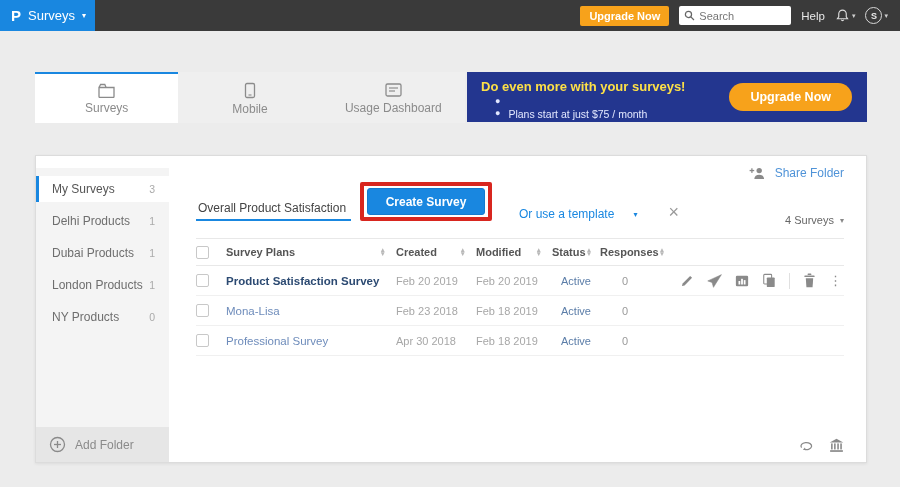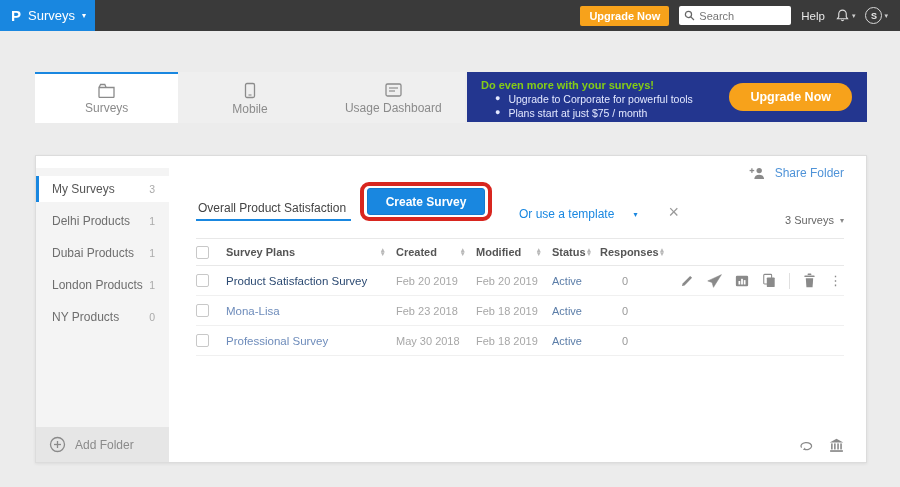--- a/index.html
+++ b/index.html
@@ -23,21 +23,21 @@
 
   
   .tabs { position:absolute; left:35px; top:72px; width:430px; height:51px; display:flex; background:#efefef; }
   .tab { flex:1; display:flex; flex-direction:column; align-items:center; justify-content:center; gap:3px; cursor:pointer; border-top:2px solid transparent; }
   .tab.active { background:#fff; border-top:2px solid #1987e0; }
   .tab-label { font-size:12px; color:#8b8b8b; }
 
   
   .banner { position:absolute; left:467px; top:72px; width:400px; height:50px; background:#23368f; }
   .banner-text { padding:7px 0 0 14px; }
-  .banner-title { color:#84cc16; font-size:11px; font-weight:bold; }
+  .banner-title { color:#fde047; font-size:13px; font-weight:bold; }
   .banner-bullet { display:flex; gap:8px; color:#e3e8ff; font-size:10.5px; margin:2px 0 0 14px; }
   .banner-bullet .dot { font-size:9px; }
   .btn-upgrade-lg { position:absolute; right:15px; top:50%; transform:translateY(-50%); background:#f7a21b; border:none; border-radius:14px; color:#fff; font-weight:bold; font-size:12.5px; padding:7px 21px; cursor:pointer; font-family:inherit; }
 
   
   .card { position:absolute; left:35px; top:155px; width:832px; height:308px; background:#fff; border:1px solid #dcdcdc; box-shadow:0 1px 3px rgba(0,0,0,.07); }
 
   .folders { position:absolute; left:0; top:12px; bottom:0; width:133px; background:#f4f4f4; }
   .folder-item { height:26px; display:flex; align-items:center; justify-content:space-between; padding:0 14px 0 13px; cursor:pointer; margin-top:6px; border-left:3px solid transparent; }
   .folder-item:first-child { margin-top:8px; }
@@ -47,43 +47,43 @@
   .folder-count { font-size:10.5px; color:#aaa; }
   .add-folder { position:absolute; left:0; right:0; bottom:0; height:35px; background:#e6e6e6; display:flex; align-items:center; gap:9px; padding-left:13px; cursor:pointer; }
   .add-folder-label { font-size:12px; color:#8a8a8a; }
 
   .content { position:absolute; left:133px; right:0; top:0; bottom:0; }
   .share-row { position:absolute; top:10px; right:22px; display:flex; align-items:center; gap:9px; cursor:pointer; }
   .share-label { color:#4f93d8; font-size:12px; }
 
   .create-row { position:absolute; top:26px; left:27px; display:flex; align-items:flex-end; }
   .survey-name-input { width:155px; border:none; border-bottom:2px solid #1987e0; outline:none; font-size:12px; color:#444; padding:4px 2px; font-family:inherit; }
-  .ring { margin-left:9px; border:4px solid #d8261f; border-radius:9px; padding:2px 3px; }
+  .ring { margin-left:9px; border:4px solid #d8261f; border-radius:2px; padding:2px 3px; }
   .btn-create { background:#1987e0; border:1px solid #147ace; border-radius:3px; color:#fff; font-weight:bold; font-size:12px; width:118px; height:27px; cursor:pointer; font-family:inherit; }
   .template-link { margin-left:27px; color:#1987e0; font-size:12px; cursor:pointer; display:flex; align-items:center; gap:19px; }
   .template-link .caret { color:#1987e0; }
   .close-x { margin-left:31px; color:#9a9a9a; font-size:18px; cursor:pointer; line-height:1; }
 
   .count-row { position:absolute; top:58px; right:22px; display:flex; align-items:center; gap:6px; cursor:pointer; }
   .count-label { font-size:11px; color:#666; }
   .count-caret { font-size:8px; color:#888; }
 
   
   .table { position:absolute; top:82px; left:27px; right:22px; }
   .trow { display:grid; grid-template-columns:30px 170px 80px 76px 48px 62px 1fr; align-items:center; }
   .thead { height:28px; border-top:1px solid #e8e8e8; border-bottom:1px solid #e8e8e8; }
   .tbody-row { height:30px; border-bottom:1px solid #f0f0f0; }
   .hcell { display:flex; align-items:center; justify-content:space-between; padding-right:10px; }
   .hlabel { font-size:11px; font-weight:bold; color:#555; }
   .sort { display:inline-flex; flex-direction:column; line-height:4.4px; font-size:6.5px; color:#b8b8b8; cursor:pointer; }
   .cb { width:13px; height:13px; border:1px solid #c8c8c8; border-radius:2px; background:#fff; cursor:pointer; }
   .name-link { font-size:11.5px; color:#6e8cbb; cursor:pointer; text-decoration:none; }
-  .name-link.bold { color:#2c4a72; font-weight:normal; }
+  .name-link.bold { color:#2c4a72; font-weight:bold; }
   .cell-date { font-size:11px; color:#a7a7a7; }
-  .cell-status { font-size:11px; color:#5b7da8; }
+  .cell-status { font-size:11px; color:#5b7da8;text-align:center; }
   .cell-resp { font-size:11px; color:#9a9a9a; padding-left:22px; }
   .actions { display:flex; align-items:center; justify-content:flex-end; gap:13px; padding-right:2px; }
   .act { cursor:pointer; display:flex; align-items:center; }
   .vdiv { width:1px; height:16px; background:#e0e0e0; }
   .dots { font-size:13px; color:#8a8a8a; cursor:pointer; }
 
   .bottom-icons { position:absolute; bottom:9px; right:22px; display:flex; align-items:center; gap:15px; }
   .bottom-icons .act svg { display:block; }
 </style>
 </head>
@@ -141,21 +141,20 @@
       </svg>
     <span class="tab-label">Usage Dashboard</span>
   </div>
 </nav>
 
 <section class="banner">
   <div class="banner-text">
     <div class="banner-title">Do even more with your surveys!</div>
     <div class="banner-bullet">
         <span class="dot">●</span>
-        <span>Upgrade to Corporate for powerful tools</span>
       </div>
     <div class="banner-bullet">
         <span class="dot">●</span>
         <span>Plans start at just $75 / month</span>
       </div>
   </div>
   <button class="btn-upgrade-lg">Upgrade Now</button>
 </section>
 
 <main class="card">
@@ -209,21 +208,21 @@
         <button class="btn-create">Create Survey</button>
       </span>
       <span class="template-link">
         <span>Or use a template</span>
         <span class="caret">▾</span>
       </span>
       <span class="close-x">×</span>
     </div>
 
     <div class="count-row">
-      <span class="count-label">3 Surveys</span>
+      <span class="count-label">4 Surveys</span>
       <span class="count-caret">▾</span>
     </div>
 
     <div class="table">
       <div class="trow thead">
         <span class="cb"></span>
         <span class="hcell">
             <span class="hlabel">Survey Plans</span>
             <span class="sort">
               <span>▲</span>
@@ -311,21 +310,21 @@
         <span class="cell-date">Feb 23 2018</span>
         <span class="cell-date">Feb 18 2019</span>
         <span class="cell-status">Active</span>
         <span class="cell-resp">0</span>
         <span></span>
       </div>
 
       <div class="trow tbody-row">
         <span class="cb"></span>
         <a class="name-link">Professional Survey</a>
-        <span class="cell-date">May 30 2018</span>
+        <span class="cell-date">Apr 30 2018</span>
         <span class="cell-date">Feb 18 2019</span>
         <span class="cell-status">Active</span>
         <span class="cell-resp">0</span>
         <span></span>
       </div>
     </div>
 
     <div class="bottom-icons">
       <span class="act">
           <svg width="16" height="13" viewBox="0 0 18 14">

